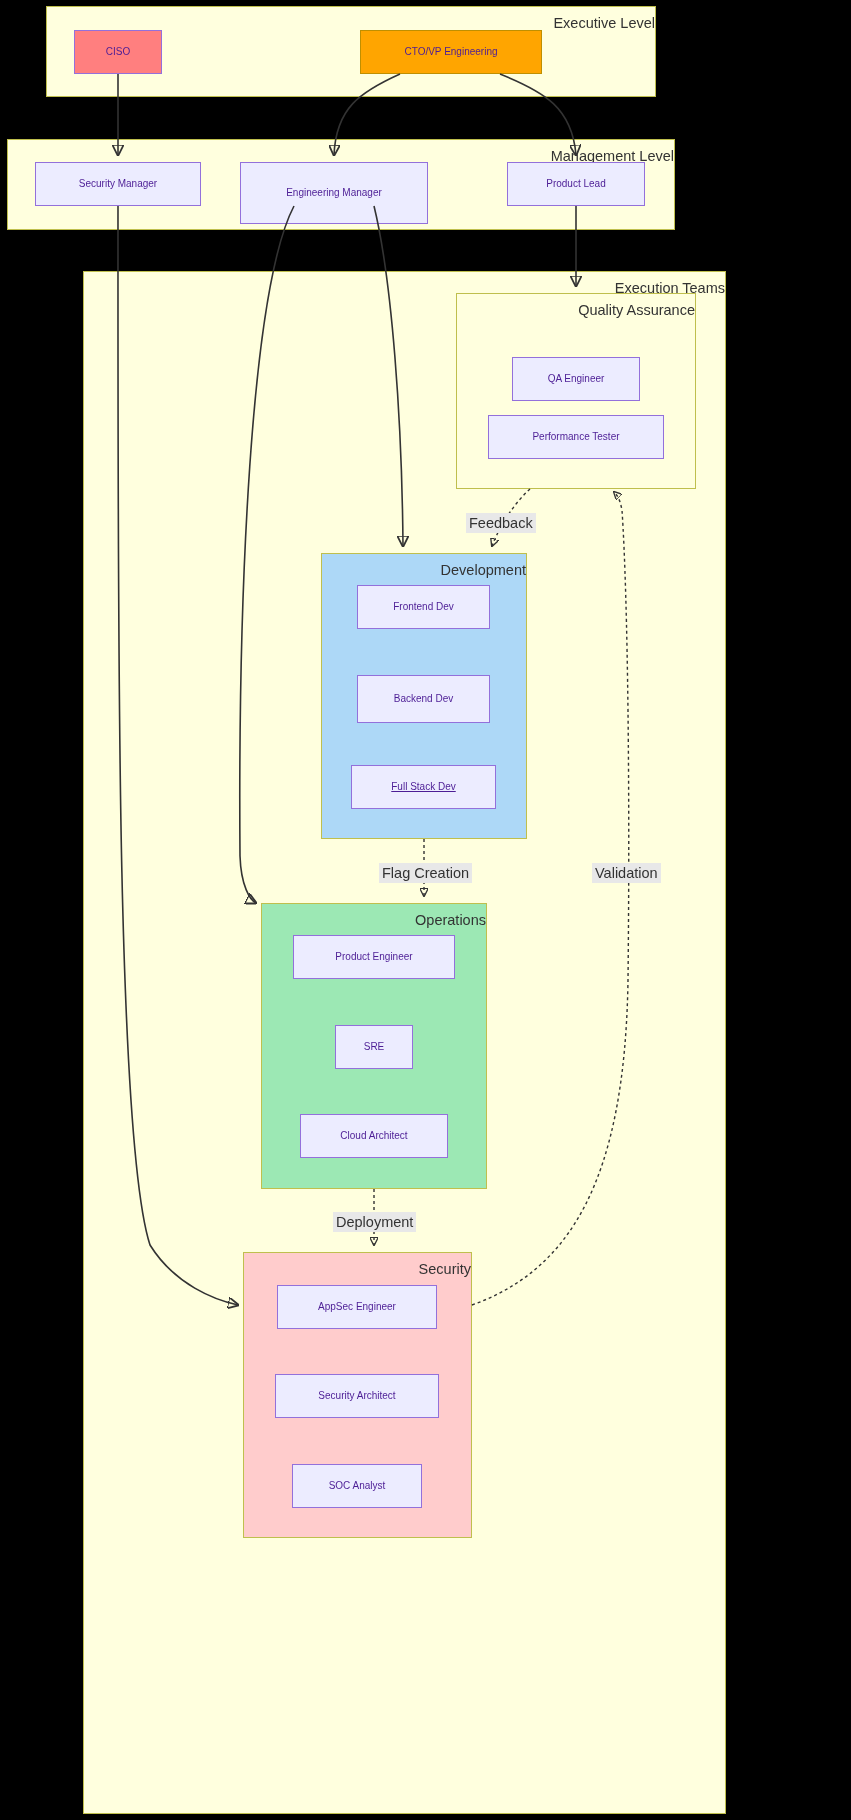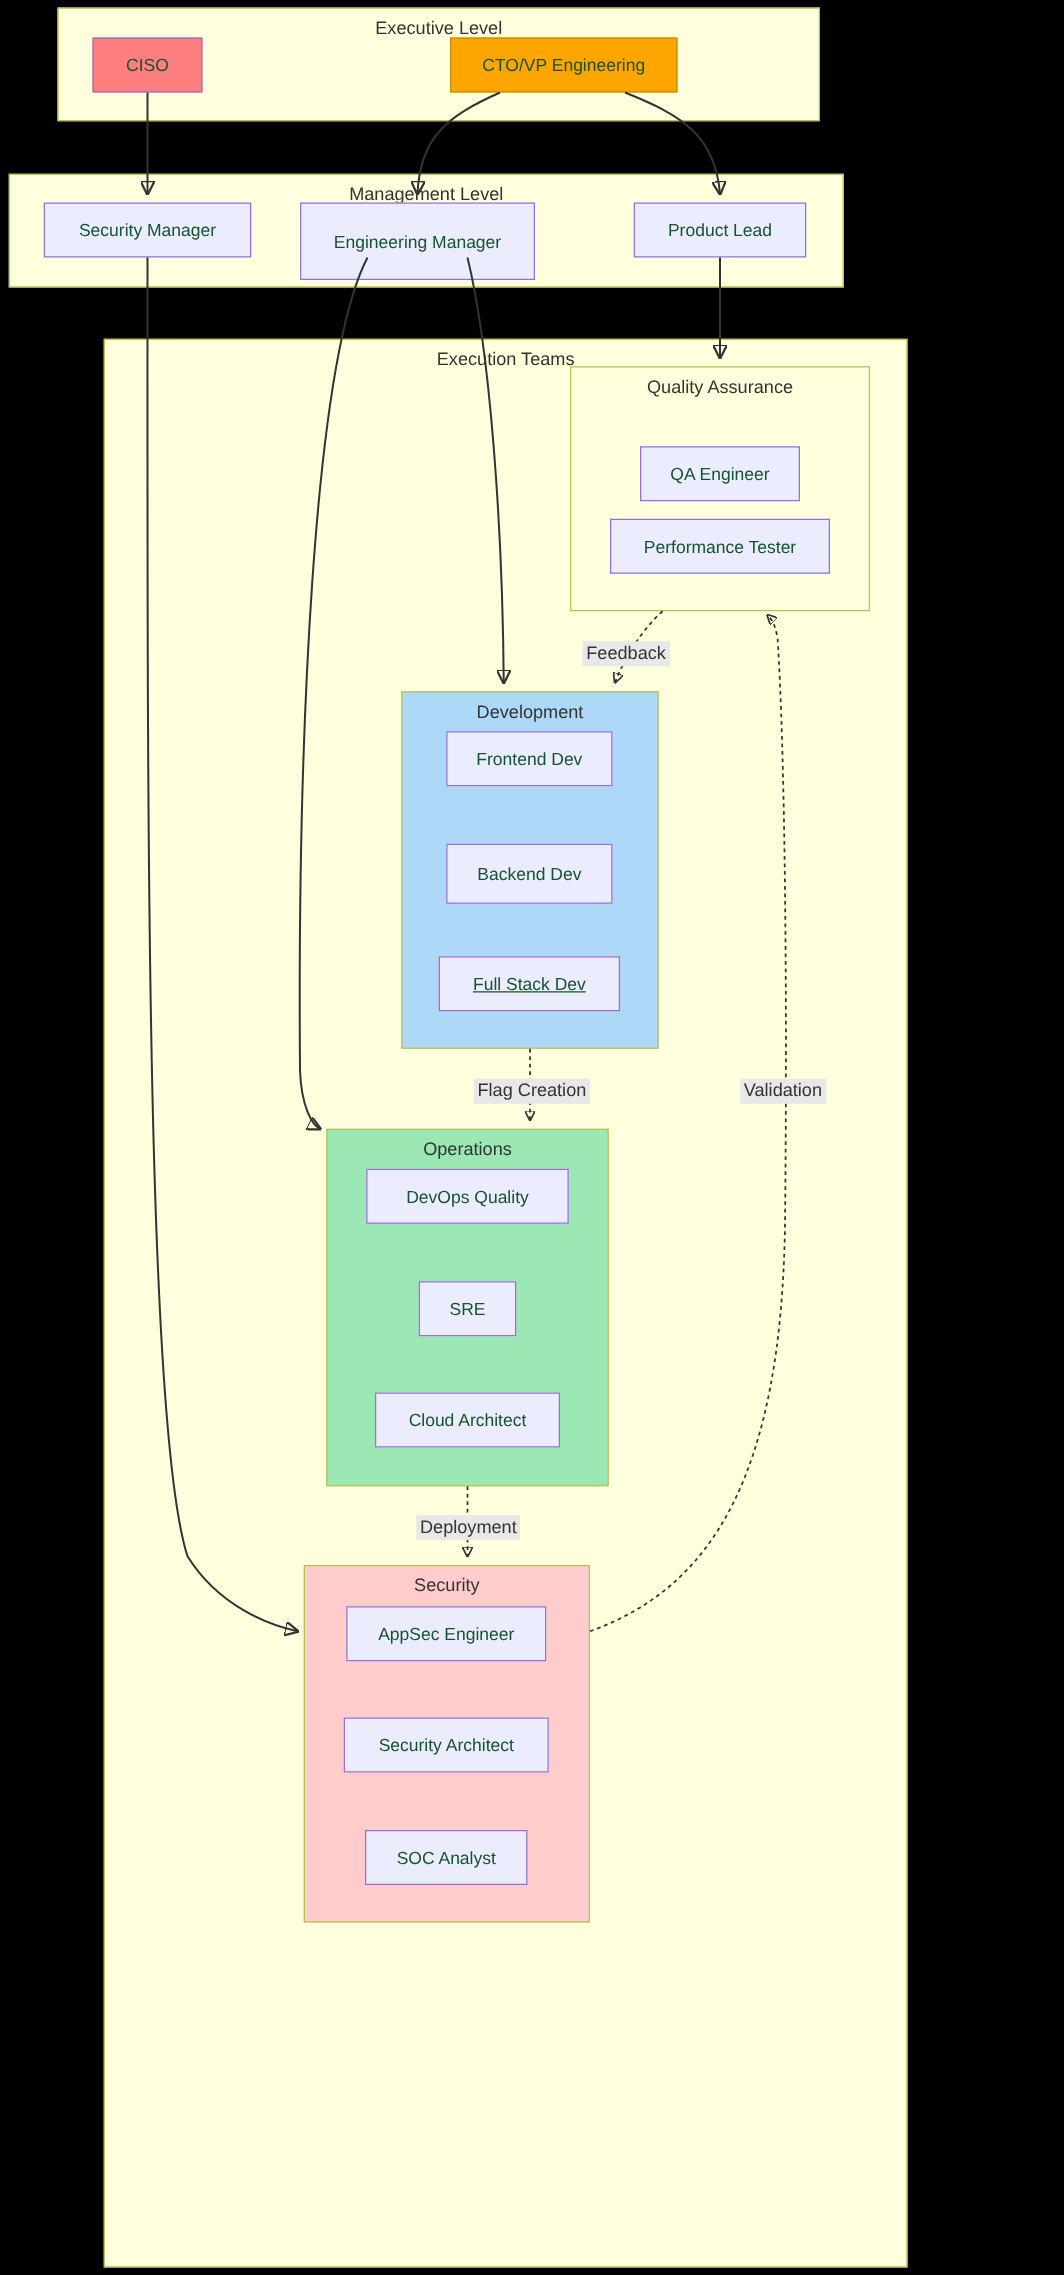--- a/index.html
+++ b/index.html
@@ -21,36 +21,36 @@
     position: absolute;
     box-sizing: border-box;
     border: 1px solid #bfbf4d;
     background: #ffffde;
   }
   .cluster-title {
     position: absolute;
     top: 7px;
     left: 0;
     width: 100%;
-    text-align: center;
+    text-align: right;
     font-size: 14.5px;
     color: #333333;
     line-height: 18px;
     white-space: nowrap;
   }
   .node {
     position: absolute;
     box-sizing: border-box;
     border: 1px solid #9370db;
     background: #ececff;
     display: flex;
     align-items: center;
     justify-content: center;
-    font-size: 14px;
-    color: #14532d;
+    font-size: 10px;
+    color: #4c1d95;
     text-align: center;
     line-height: 18px;
   }
   .node.red {
     background: #ff7f7f;
     border-color: #9370db;
   }
   .node.orange {
     background: #ffa500;
     border-color: #bf8f00;
@@ -139,21 +139,21 @@
     <span>Backend Dev</span>
   </div>
   <div class="node" style="left:351px; top:765px; width:145px; height:44px;text-decoration:underline;">
     <span>Full Stack Dev</span>
   </div>
 
   <div class="cluster green" style="left:261px; top:903px; width:226px; height:286px;">
     <div class="cluster-title">Operations</div>
   </div>
   <div class="node" style="left:293px; top:935px; width:162px; height:44px;">
-    <span>DevOps Quality</span>
+    <span>Product Engineer</span>
   </div>
   <div class="node" style="left:335px; top:1025px; width:78px; height:44px;">
     <span>SRE</span>
   </div>
   <div class="node" style="left:300px; top:1114px; width:148px; height:44px;">
     <span>Cloud Architect</span>
   </div>
 
   <div class="cluster pink" style="left:243px; top:1252px; width:229px; height:286px;">
     <div class="cluster-title">Security</div>

